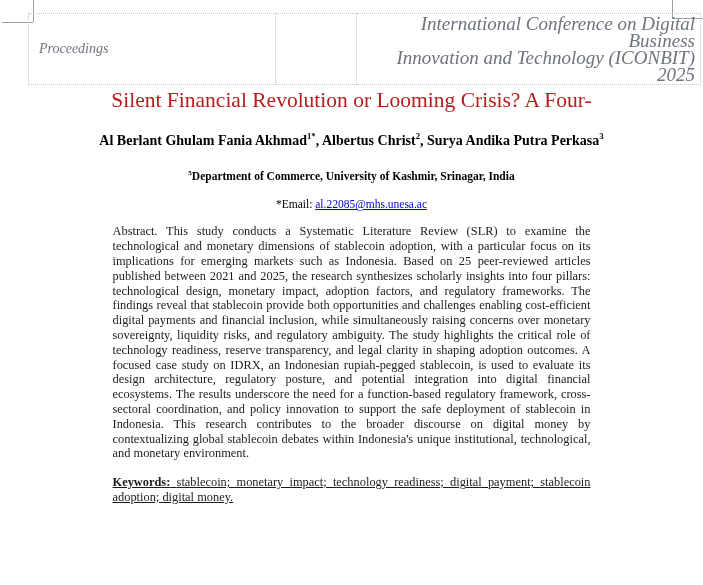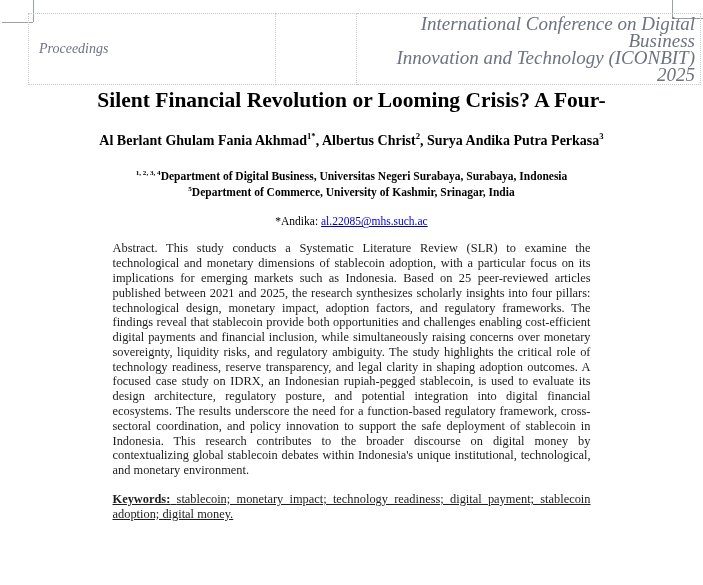--- a/index.html
+++ b/index.html
@@ -29,21 +29,21 @@
     vertical-align:middle;
   }
   .ht-left{width:235px;padding-left:10px;font-size:14px;}
   .ht-mid{width:78px;}
   .ht-right{text-align:right;padding-right:5px;font-size:19px;line-height:17px;}
   .blk{display:block;}
 
   .content{padding-top:86px;text-align:center;}
 
   .title{
-    font-size:21.5px;font-weight:bold;line-height:28px;color:#000000;
+    font-size:21.5px;font-weight:normal;line-height:28px;color:#b91c1c;
     margin:0 20px;
   }
   .authors{
     margin-top:14px;font-size:14px;font-weight:bold;line-height:17px;color:#000;
   }
   .authors sup,.affil sup{font-size:0.62em;}
   .affil{
     margin-top:17px;font-size:11.5px;font-weight:bold;line-height:14px;color:#000;
   }
   .email-line{margin-top:16px;font-size:11.5px;color:#000;}
@@ -89,27 +89,26 @@
 
     <h1 class="title">
         <span class="blk">Silent Financial Revolution or Looming Crisis? A Four-</span>
       </h1>
 
     <div class="authors">
       <div><span>Al Berlant Ghulam Fania Akhmad</span><sup>1*</sup><span>, </span> <span>Albertus Christ</span><sup>2</sup><span>, </span> <span>Surya Andika Putra Perkasa</span><sup>3</sup></div>
     </div>
 
     <div class="affil">
-      <div><sup>1, 2, 3, 4</sup><span>Department of Digital Business, Universitas Negeri Surabaya, Surabaya, Indonesia</span></div>
       <div><sup>5</sup><span>Department of Commerce, University of Kashmir, Srinagar, India</span></div>
     </div>
 
     <div class="email-line">
-      <span>*Andika:</span>
-      <a href="#" class="email-link">al.22085@mhs.such.ac</a>
+      <span>*Email:</span>
+      <a href="#" class="email-link">al.22085@mhs.unesa.ac</a>
     </div>
 
     <p class="abstract"><span class="lead">Abstract.</span> <span>This study conducts a Systematic Literature Review (SLR) to examine the technological and monetary dimensions of stablecoin adoption, with a particular focus on its implications for emerging markets such as Indonesia. Based on 25 peer-reviewed articles published between 2021 and 2025, the research synthesizes scholarly insights into four pillars: technological design, monetary impact, adoption factors, and regulatory frameworks. The findings reveal that stablecoin provide both opportunities and challenges enabling cost-efficient digital payments and financial inclusion, while simultaneously raising concerns over monetary sovereignty, liquidity risks, and regulatory ambiguity. The study highlights the critical role of technology readiness, reserve transparency, and legal clarity in shaping adoption outcomes. A focused case study on IDRX, an Indonesian rupiah-pegged stablecoin, is used to evaluate its design architecture, regulatory posture, and potential integration into digital financial ecosystems. The results underscore the need for a function-based regulatory framework, cross-sectoral coordination, and policy innovation to support the safe deployment of stablecoin in Indonesia. This research contributes to the broader discourse on digital money by contextualizing global stablecoin debates within Indonesia's unique institutional, technological, and monetary environment.</span></p>
 
     <p class="keywords"><span class="lead">Keywords:</span> <span>stablecoin; monetary impact; technology readiness; digital payment; stablecoin adoption; digital money.</span></p>
 
   </div>
 </div>
 
 </body></html>

